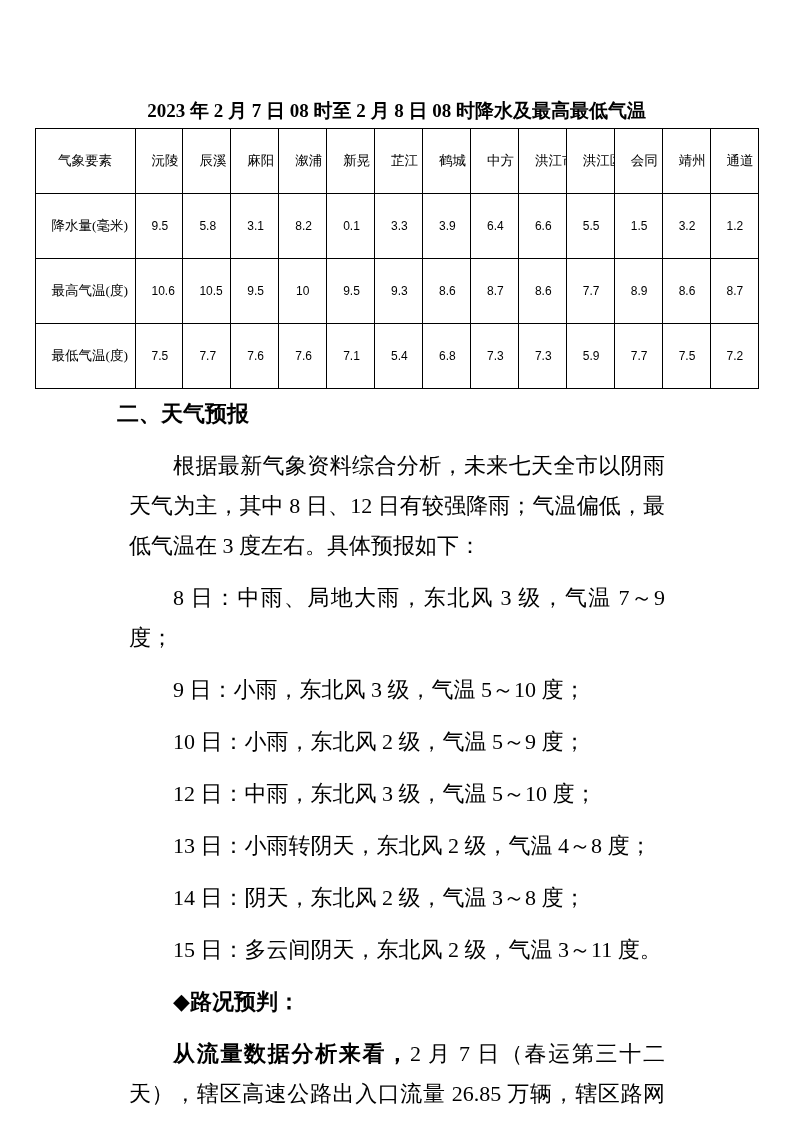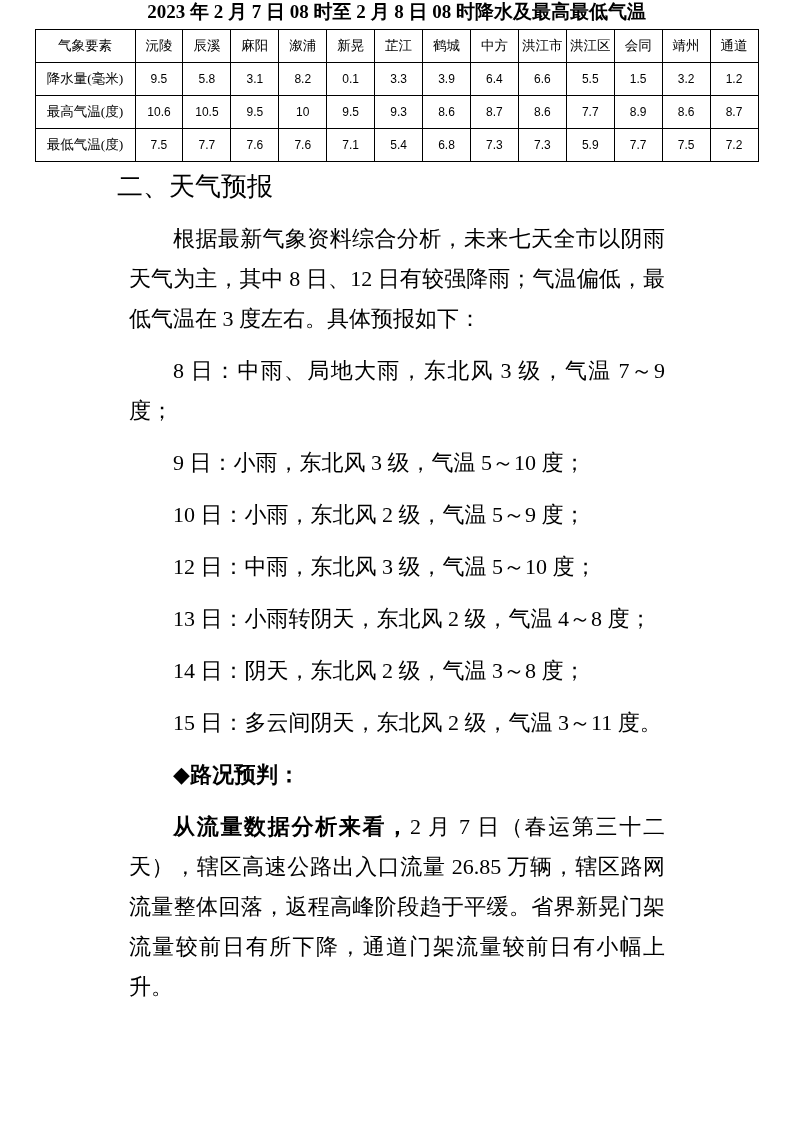--- a/index.html
+++ b/index.html
@@ -5,58 +5,59 @@
   html, body { margin: 0; padding: 0; }
   body {
     width: 793px; height: 1122px;
     background: #ffffff; color: #000000;
     overflow: hidden;
     font-family: "Liberation Serif", "DejaVu Serif", serif;
   }
   .page { position: relative; width: 793px; height: 1122px; }
 
   .doc-title {
+    padding-top: 99px;
     text-align: center;
     font-size: 19px;
     font-weight: bold;
     line-height: 24px;
   }
 
   table.weather-table {
     width: 724px;
     margin: 5px auto 0 auto;
     border-collapse: collapse;
     table-layout: fixed;
   }
   .weather-table th, .weather-table td {
     border: 1px solid #000;
     height: 32px;
-    padding: 0;
+    padding: 16px;
     text-align: center;
     vertical-align: middle;
     font-weight: normal;
     font-size: 13.5px;
     overflow: hidden;
     white-space: nowrap;
   }
   .weather-table col.c-label { width: 100px; }
   .weather-table td.num { font-family: "Liberation Sans", "DejaVu Sans", sans-serif; font-size: 12px; }
 
   .content {
     margin: 5px 116px 0 117px;
     width: 560px;
     font-size: 22px;
     line-height: 40px;
     text-align: justify;
   }
   .content h2 {
     margin: 0;
-    font-size: 26px;
+    font-size: 22px;
     line-height: 40px;
-    font-weight: normal;
+    font-weight: bold;
     text-align: left;
   }
   .content p { margin: 12px; }
   .indent { text-indent: 44px; }
   .bold { font-weight: bold; }
 </style>
 </head>
 <body>
 
 <div class="page">

